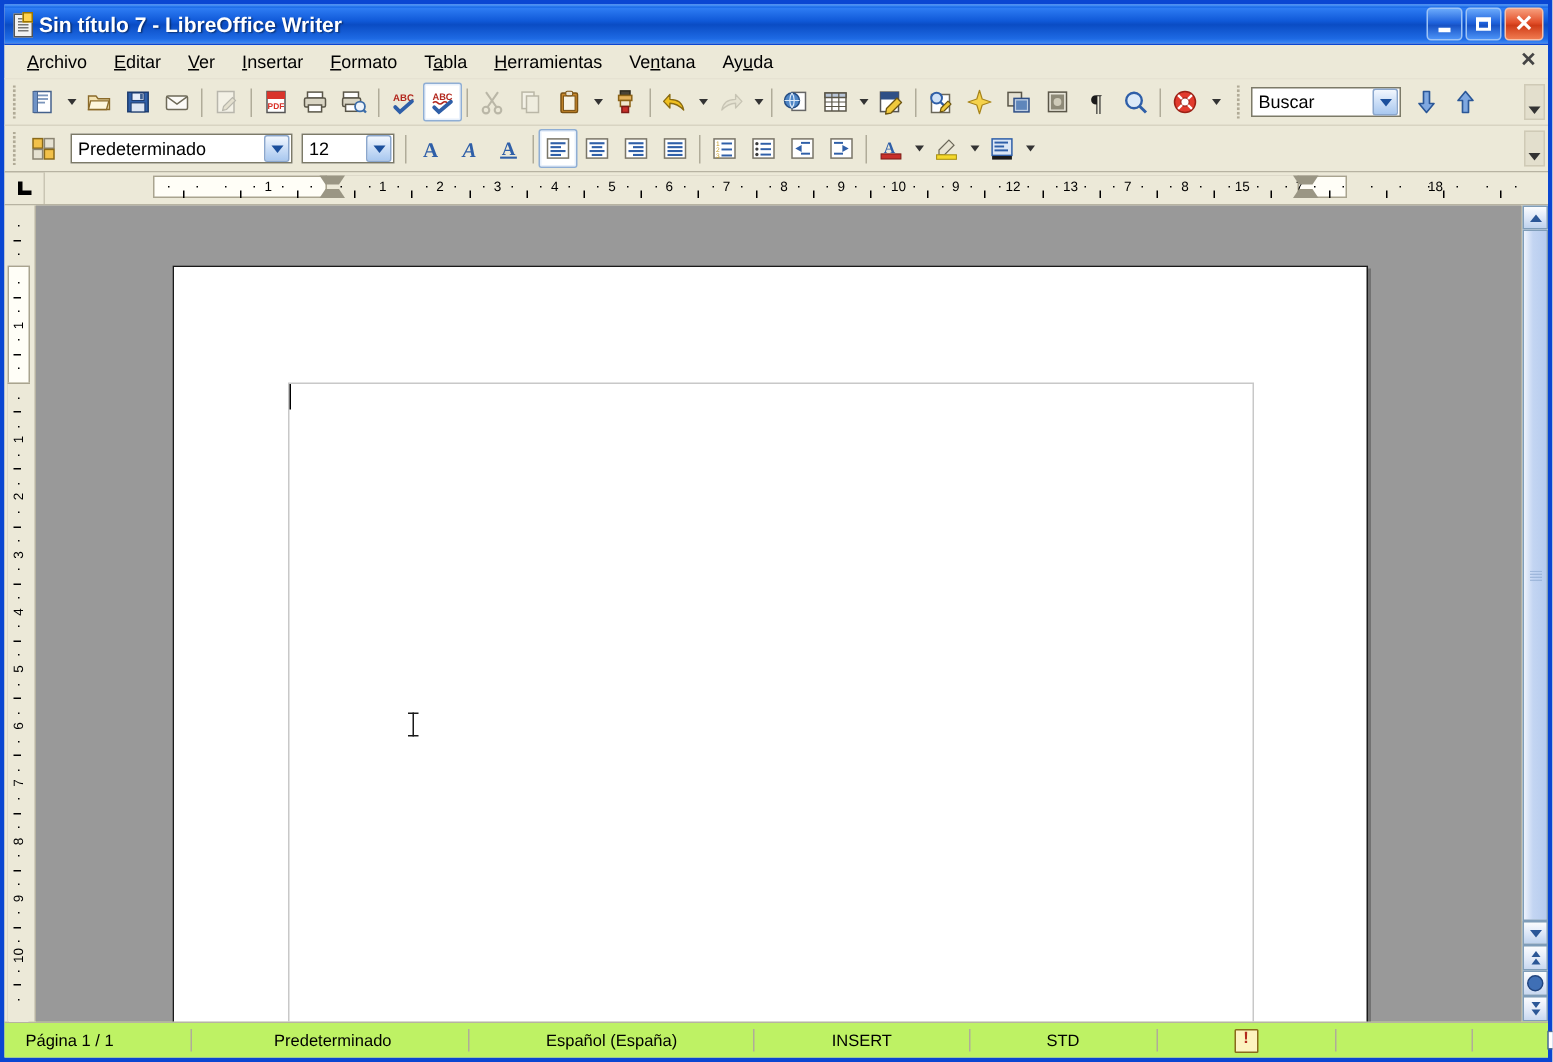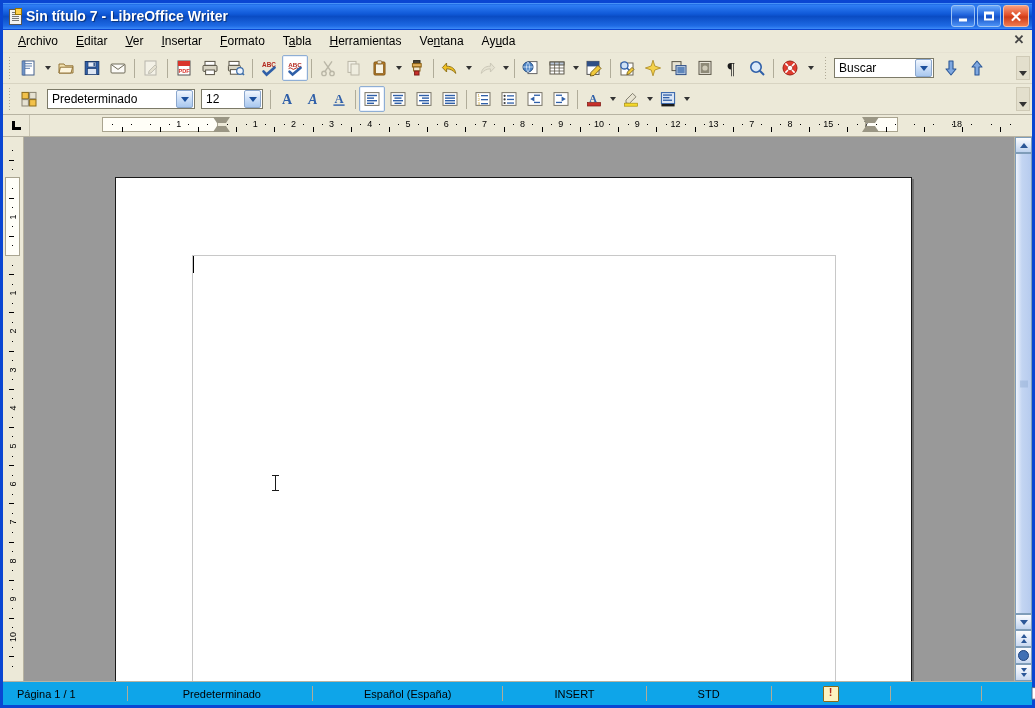--- a/index.html
+++ b/index.html
@@ -220,21 +220,21 @@
     border:1px solid #7f9db9;box-sizing:border-box;display:flex;align-items:center;justify-content:center;cursor:pointer;
   }
   .arr{width:0;height:0;}
   .arr.up{border-left:4px solid transparent;border-right:4px solid transparent;border-bottom:5px solid #2b5797;}
   .arr.dn{border-left:4px solid transparent;border-right:4px solid transparent;border-top:5px solid #2b5797;}
   .dbl{display:flex;flex-direction:column;align-items:center;gap:0px;}
   .circ{width:9px;height:9px;border-radius:50%;background:#3f6fb5;border:1px solid #21447d;}
 
   
   .statusbar{
-    flex:0 0 23px;height:23px;background:#0ea5e9;display:flex;align-items:center;
+    flex:0 0 23px;height:23px;background:#bef264;display:flex;align-items:center;
     border-top:1px solid #b7b3a2;font-size:11px;color:#000;gap:45px;
   }
   .st-cell{display:flex;align-items:center;height:17px;padding:0 6px;white-space:nowrap;}
   .st-div{width:1px;height:15px;background:#b0ac99;flex:0 0 1px;}
   .st-flex{flex:1;}
   .layout-btn{
     width:19px;height:17px;display:flex;align-items:center;justify-content:center;cursor:pointer;
     border:1px solid transparent;
   }
   .zoomslider{display:flex;align-items:center;width:132px;height:17px;position:relative;}

